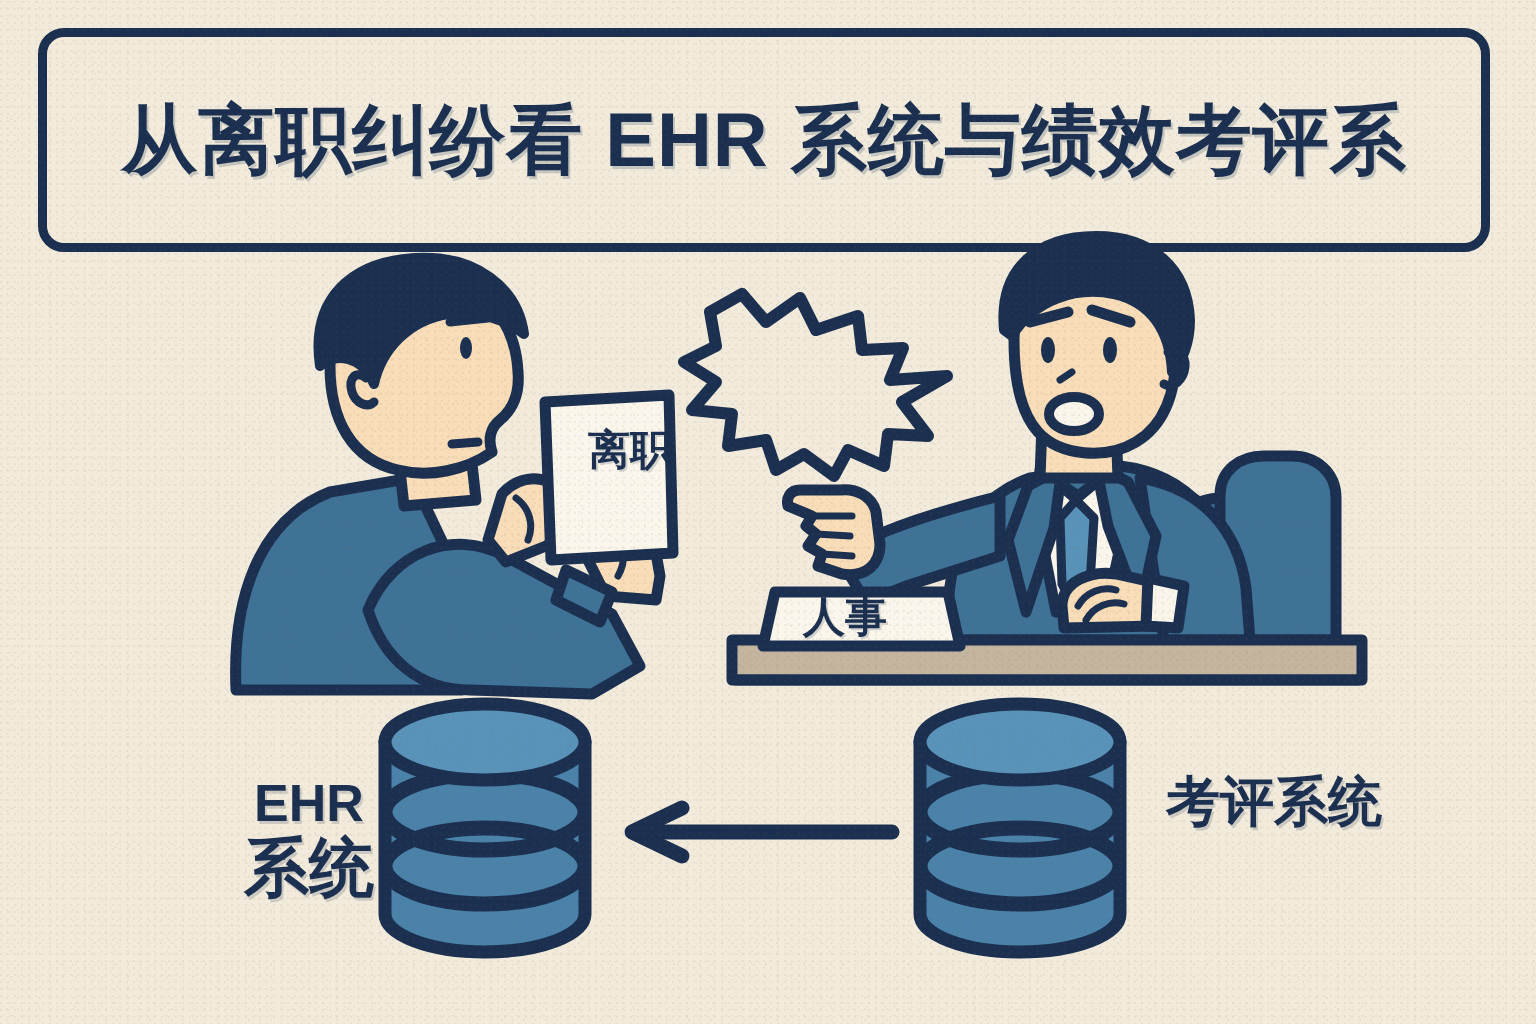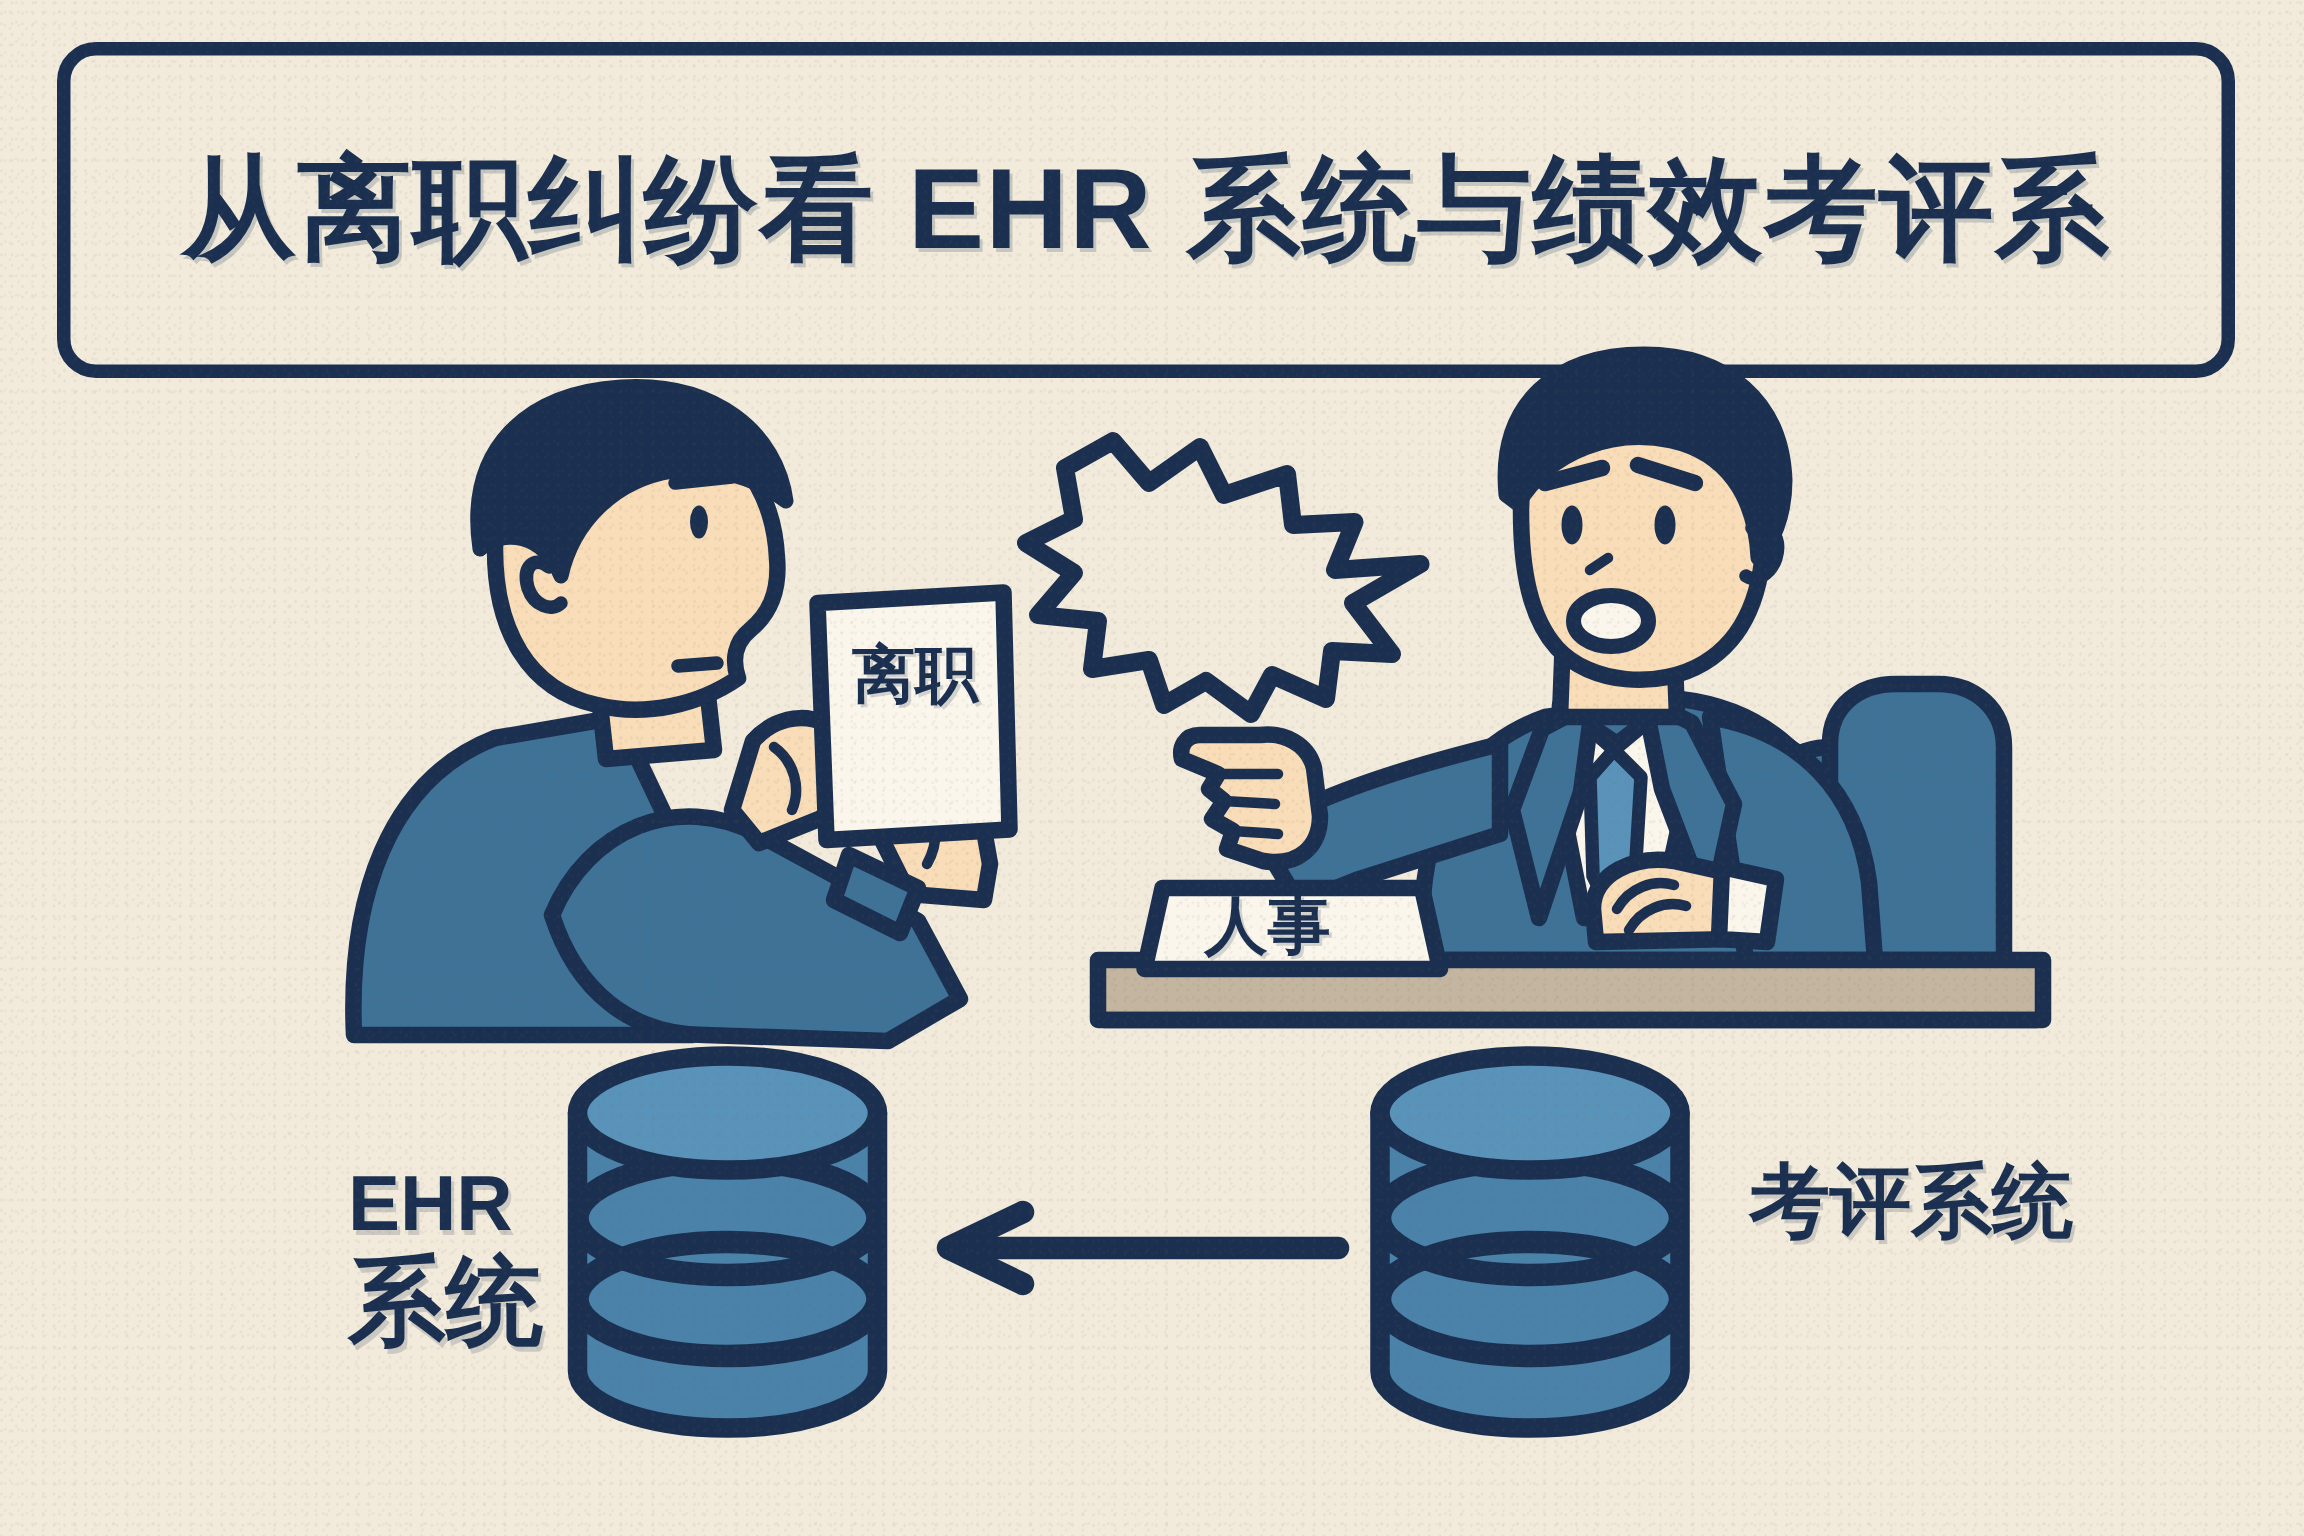--- a/index.html
+++ b/index.html
@@ -68,35 +68,35 @@
   }
 
   
   .lbl {
     position: absolute;
     color: #1b3050;
     font-weight: 700;
     text-shadow: 2px 2px 0 rgba(27,48,80,.18);
     white-space: nowrap;
   }
-  .lbl-doc       { left: 568px; top: 422px; font-size: 42px; }
+  .lbl-doc       { left: 588px; top: 422px; font-size: 42px; }
   .lbl-burst     { left: 727px; top: 348px; font-size: 52px; }
   .lbl-plate     { left: 803px; top: 589px; font-size: 42px; }
 
   .db-label {
     position: absolute;
     color: #1b3050;
     font-weight: 700;
     line-height: 1.1;
     text-shadow: 2px 3px 0 rgba(27,48,80,.18);
     white-space: nowrap;
   }
   .db-label .l1 { font-size: 52px; display: block; }
   .db-label .l2 { font-size: 65px; display: block; }
-  .db-left  { left: 232px; top: 775px; text-align: left; }
+  .db-left  { left: 244px; top: 775px; text-align: center; }
   .db-right { left: 1166px; top: 772px; text-align: left; }
   .db-right .l1, .db-right .l2 { font-size: 54px; }
 </style>
 </head>
 <body>
 
 <div id="poster">
 
   <div class="title-box">
     <div class="title-line">从离职纠纷看 EHR 系统与绩效考评系</div>

